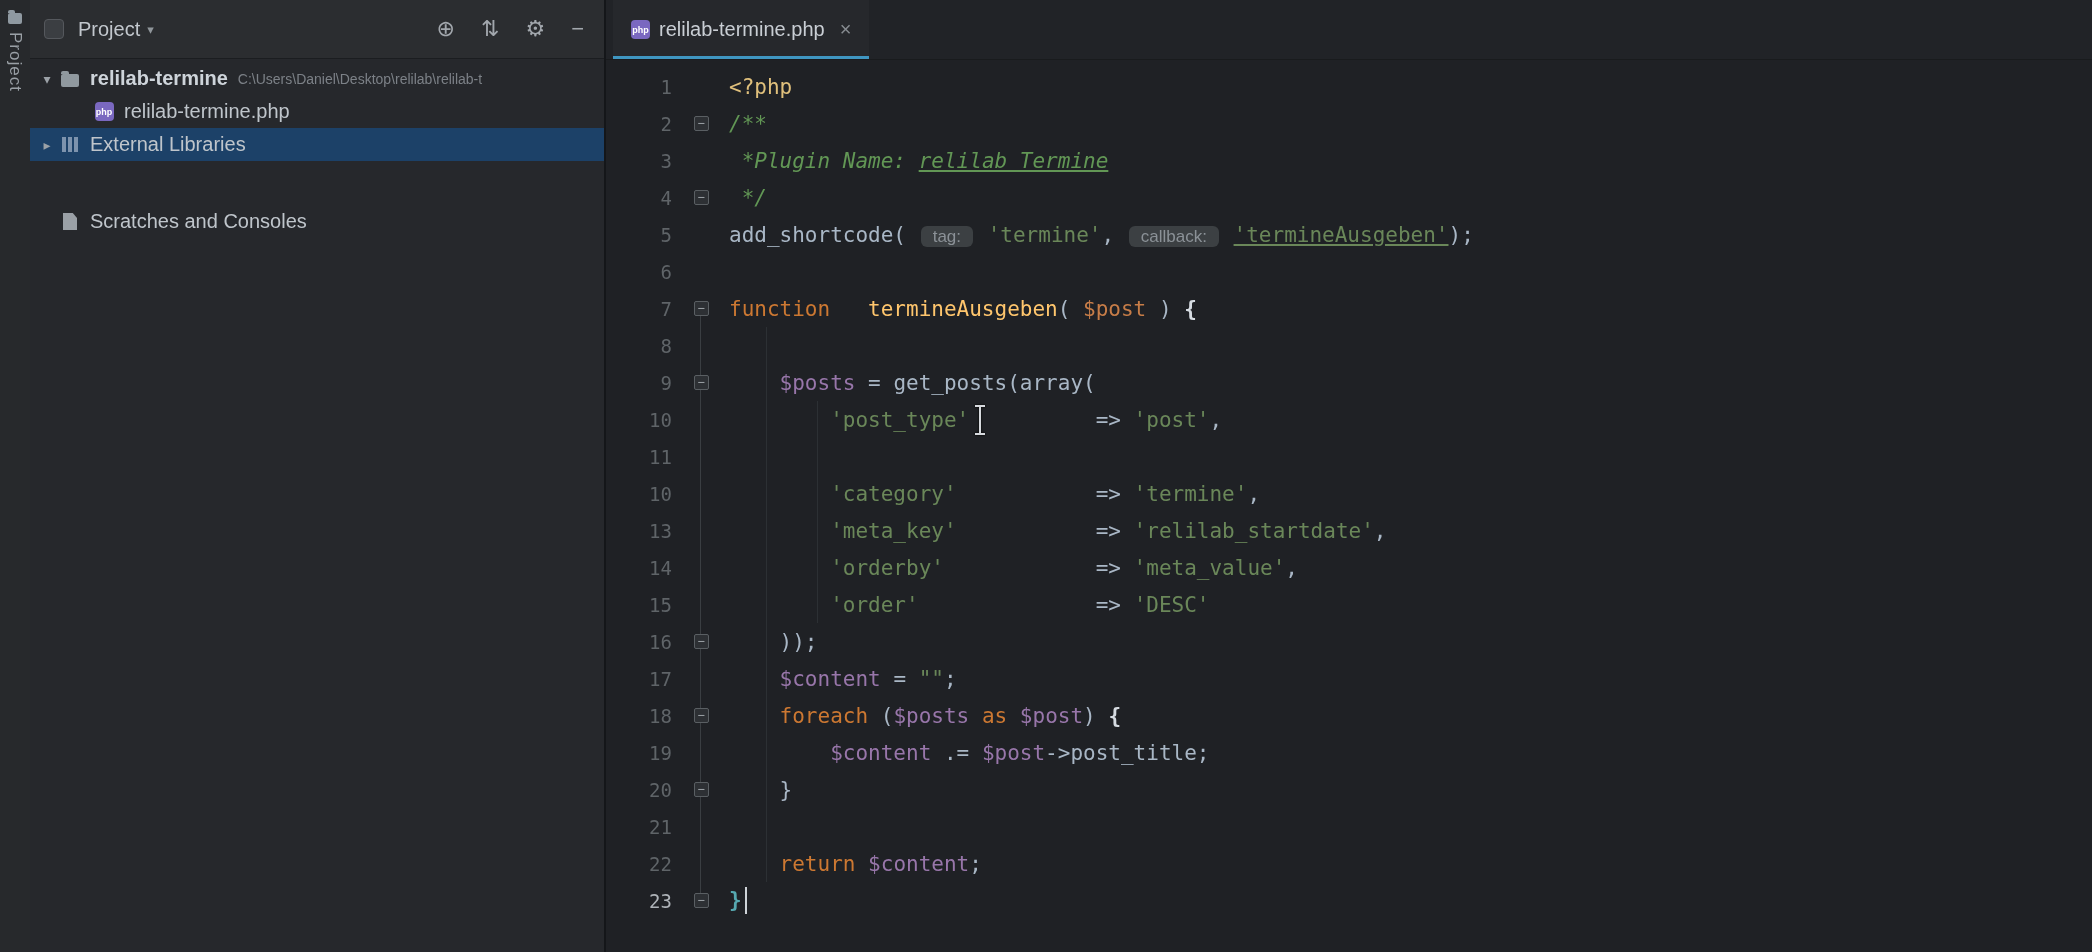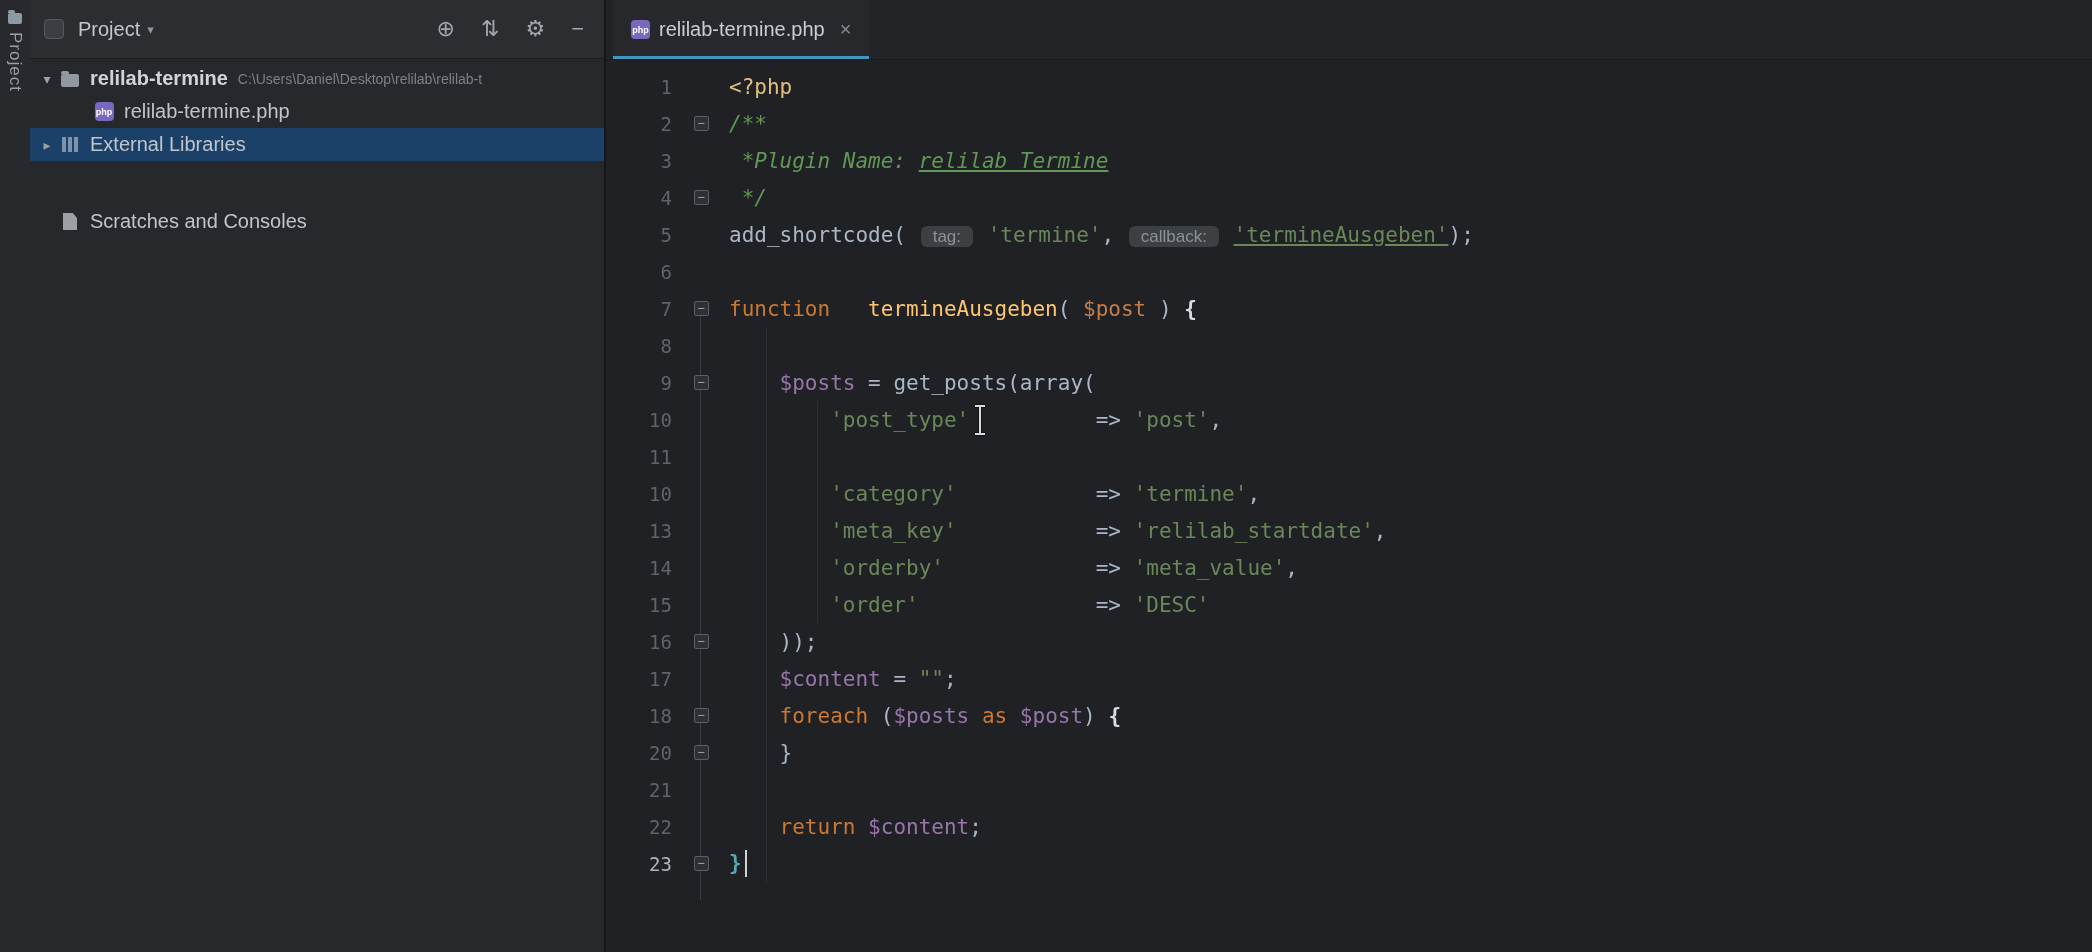--- a/index.html
+++ b/index.html
@@ -268,20 +268,25 @@
           <span class="code-text"><span class="seg-d">    </span><span class="seg-v">$content</span><span class="seg-d"> = </span><span class="seg-s">""</span><span class="seg-d">;</span></span>
         </div>
         <div class="code-line">
           <span class="ln">18</span>
           <span class="fold">
             <span class="fold-box">−</span>
           </span>
           <span class="code-text"><span class="seg-d">    </span><span class="seg-k">foreach </span><span class="seg-d">(</span><span class="seg-v">$posts</span><span class="seg-d"> </span><span class="seg-k">as</span><span class="seg-d"> </span><span class="seg-v">$post</span><span class="seg-d">) </span><span class="seg-b">{</span></span>
         </div>
         <div class="code-line">
+          <span class="ln">19</span>
+          <span class="fold"></span>
+          <span class="code-text"><span class="seg-d">        </span><span class="seg-v">$content</span><span class="seg-d"> .= </span><span class="seg-v">$post</span><span class="seg-d">-&gt;post_title;</span></span>
+        </div>
+        <div class="code-line">
           <span class="ln">20</span>
           <span class="fold">
             <span class="fold-box">−</span>
           </span>
           <span class="code-text"><span class="seg-d">    }</span></span>
         </div>
         <div class="code-line">
           <span class="ln">21</span>
           <span class="fold"></span>
           <span class="code-text"></span>

